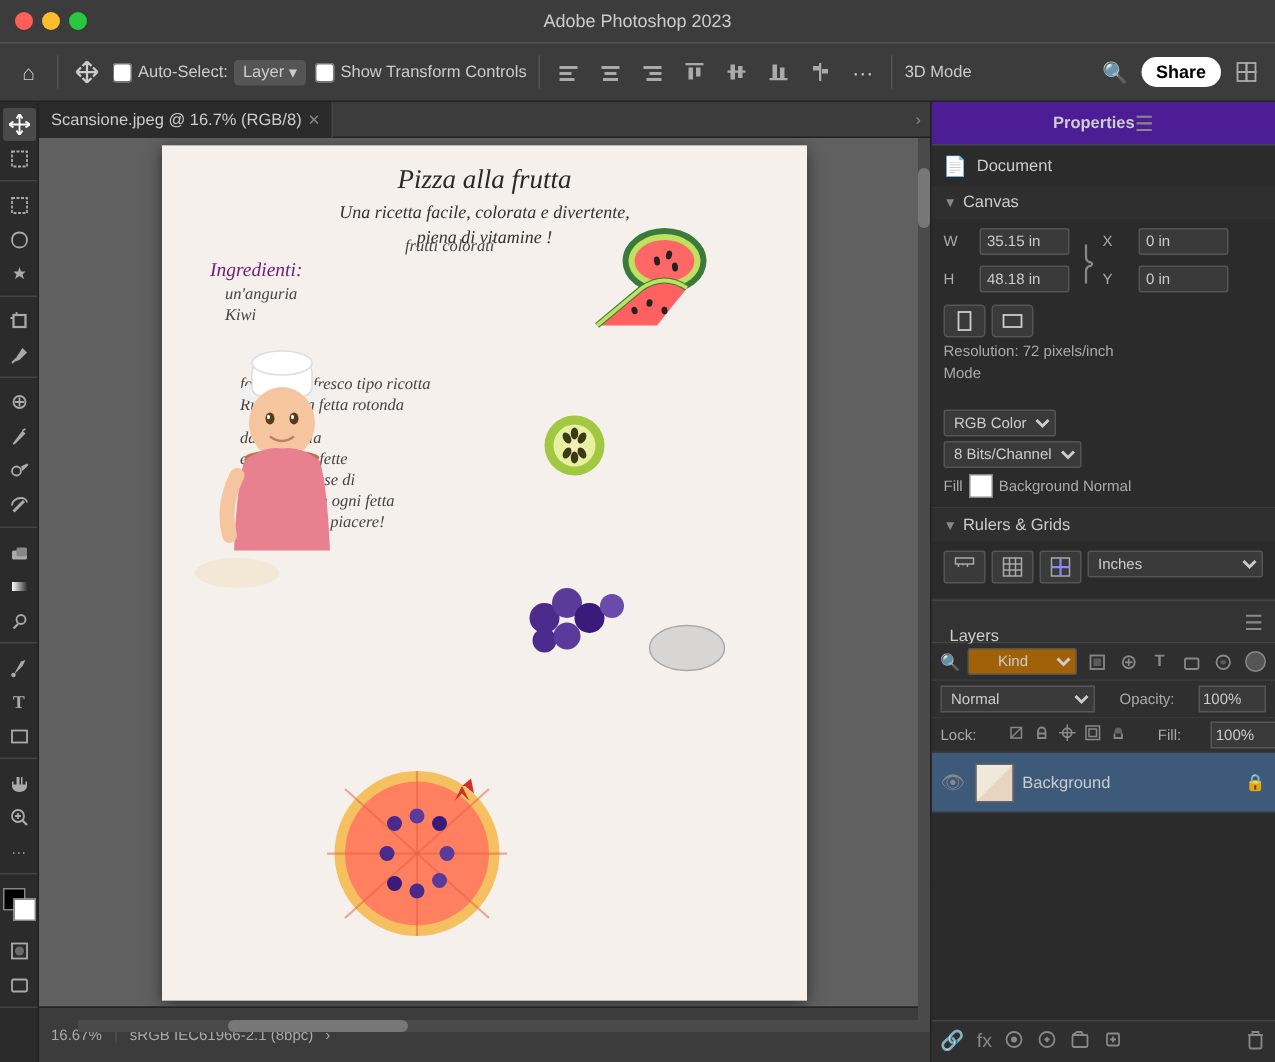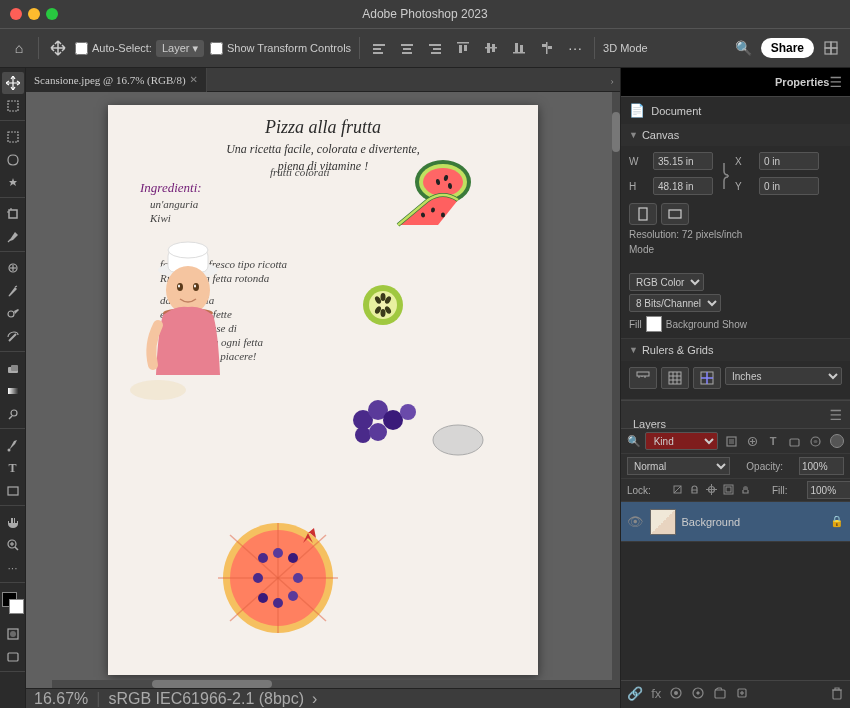--- a/index.html
+++ b/index.html
@@ -116,21 +116,20 @@
       overflow: hidden;
       display: flex;
       flex-direction: column;
     }
     #tab-bar {
       height: 24px;
       background: #3c3c3c;
       display: flex;
       align-items: center;
       border-bottom: 1px solid #222;
-      font-family: Liberation Serif, serif;
     }
     .tab {
       display: flex; align-items: center; gap: 4px;
       padding: 0 8px;
       height: 24px;
       background: #2b2b2b;
       border-right: 1px solid #444;
       font-size: 11px;
       color: #ccc;
       cursor: pointer;
@@ -157,28 +156,28 @@
     
     #canvas-content {
       width: 100%; height: 100%;
       background: #f5f0eb;
       padding: 12px;
       font-family: 'Georgia', serif;
       position: relative;
     }
 
     #statusbar {
-      height: 20px;
+      height: 37px;
       background: #3c3c3c;
       border-top: 1px solid #222;
       display: flex;
       align-items: center;
       padding: 0 8px;
       gap: 8px;
-      font-size: 16px;
+      font-size: 10px;
       color: #aaa;
     }
     .statusbar-sep { color: #555; }
 
     
     #right-panel {
       width: 230px;
       background: #2b2b2b;
       border-left: 1px solid #222;
       display: flex;
@@ -187,23 +186,23 @@
     }
 
     
     #properties-panel {
       border-bottom: 1px solid #444;
       overflow-y: auto;
     }
     .panel-header {
       display: flex;
       align-items: center;
-      justify-content: flex-end;
+      justify-content: center;
       padding: 6px 8px;
-      background: #000000;
+      background: #4c1d95;
       border-bottom: 1px solid #444;
     }
     .panel-title { font-size: 11px; color: #ccc; font-weight: 600; }
     .panel-menu { color: #888; cursor: pointer; font-size: 14px; }
 
     .panel-section {
       border-bottom: 1px solid #3a3a3a;
     }
     .section-header {
       display: flex;
@@ -986,21 +985,21 @@
           </div>
           <div style="margin-bottom:4px;">
             <select class="mode-select">
               <option>8 Bits/Channel</option>
             </select>
           </div>
 
           <div class="fill-row">
             <span class="fill-label">Fill</span>
             <div class="fill-color"></div>
-            <span style="font-size:10px;color:#aaa;">Background Show</span>
+            <span style="font-size:10px;color:#aaa;">Background Normal</span>
           </div>
         </div>
       </div>
 
       <div class="panel-section">
         <div class="section-header">
           <span class="section-toggle">▼</span>
           <span>Rulers &amp; Grids</span>
         </div>
         <div class="section-content">
@@ -1040,21 +1039,21 @@
     <div id="layers-panel">
       <div class="layers-header">
         <div class="layers-tab active">
           <span>Layers</span>
         </div>
         <div class="layers-menu">☰</div>
       </div>
 
       <div class="layers-toolbar">
         <span style="font-size:11px;color:#888;">🔍</span>
-        <select class="layers-search" style="width:65px;background:#7f1d1d;">
+        <select class="layers-search" style="width:65px;background:#a16207;text-align:center;">
           <option>Kind</option>
         </select>
         <div class="layers-filter-icons">
           <div class="filter-icon">
             <svg width="13" height="13">
                 <rect x="2" y="2" width="9" height="9" fill="none" stroke="#888" stroke-width="1.2"></rect>
                 <rect x="4" y="4" width="5" height="5" fill="#888" opacity="0.5"></rect>
               </svg>
           </div>
           <div class="filter-icon">

